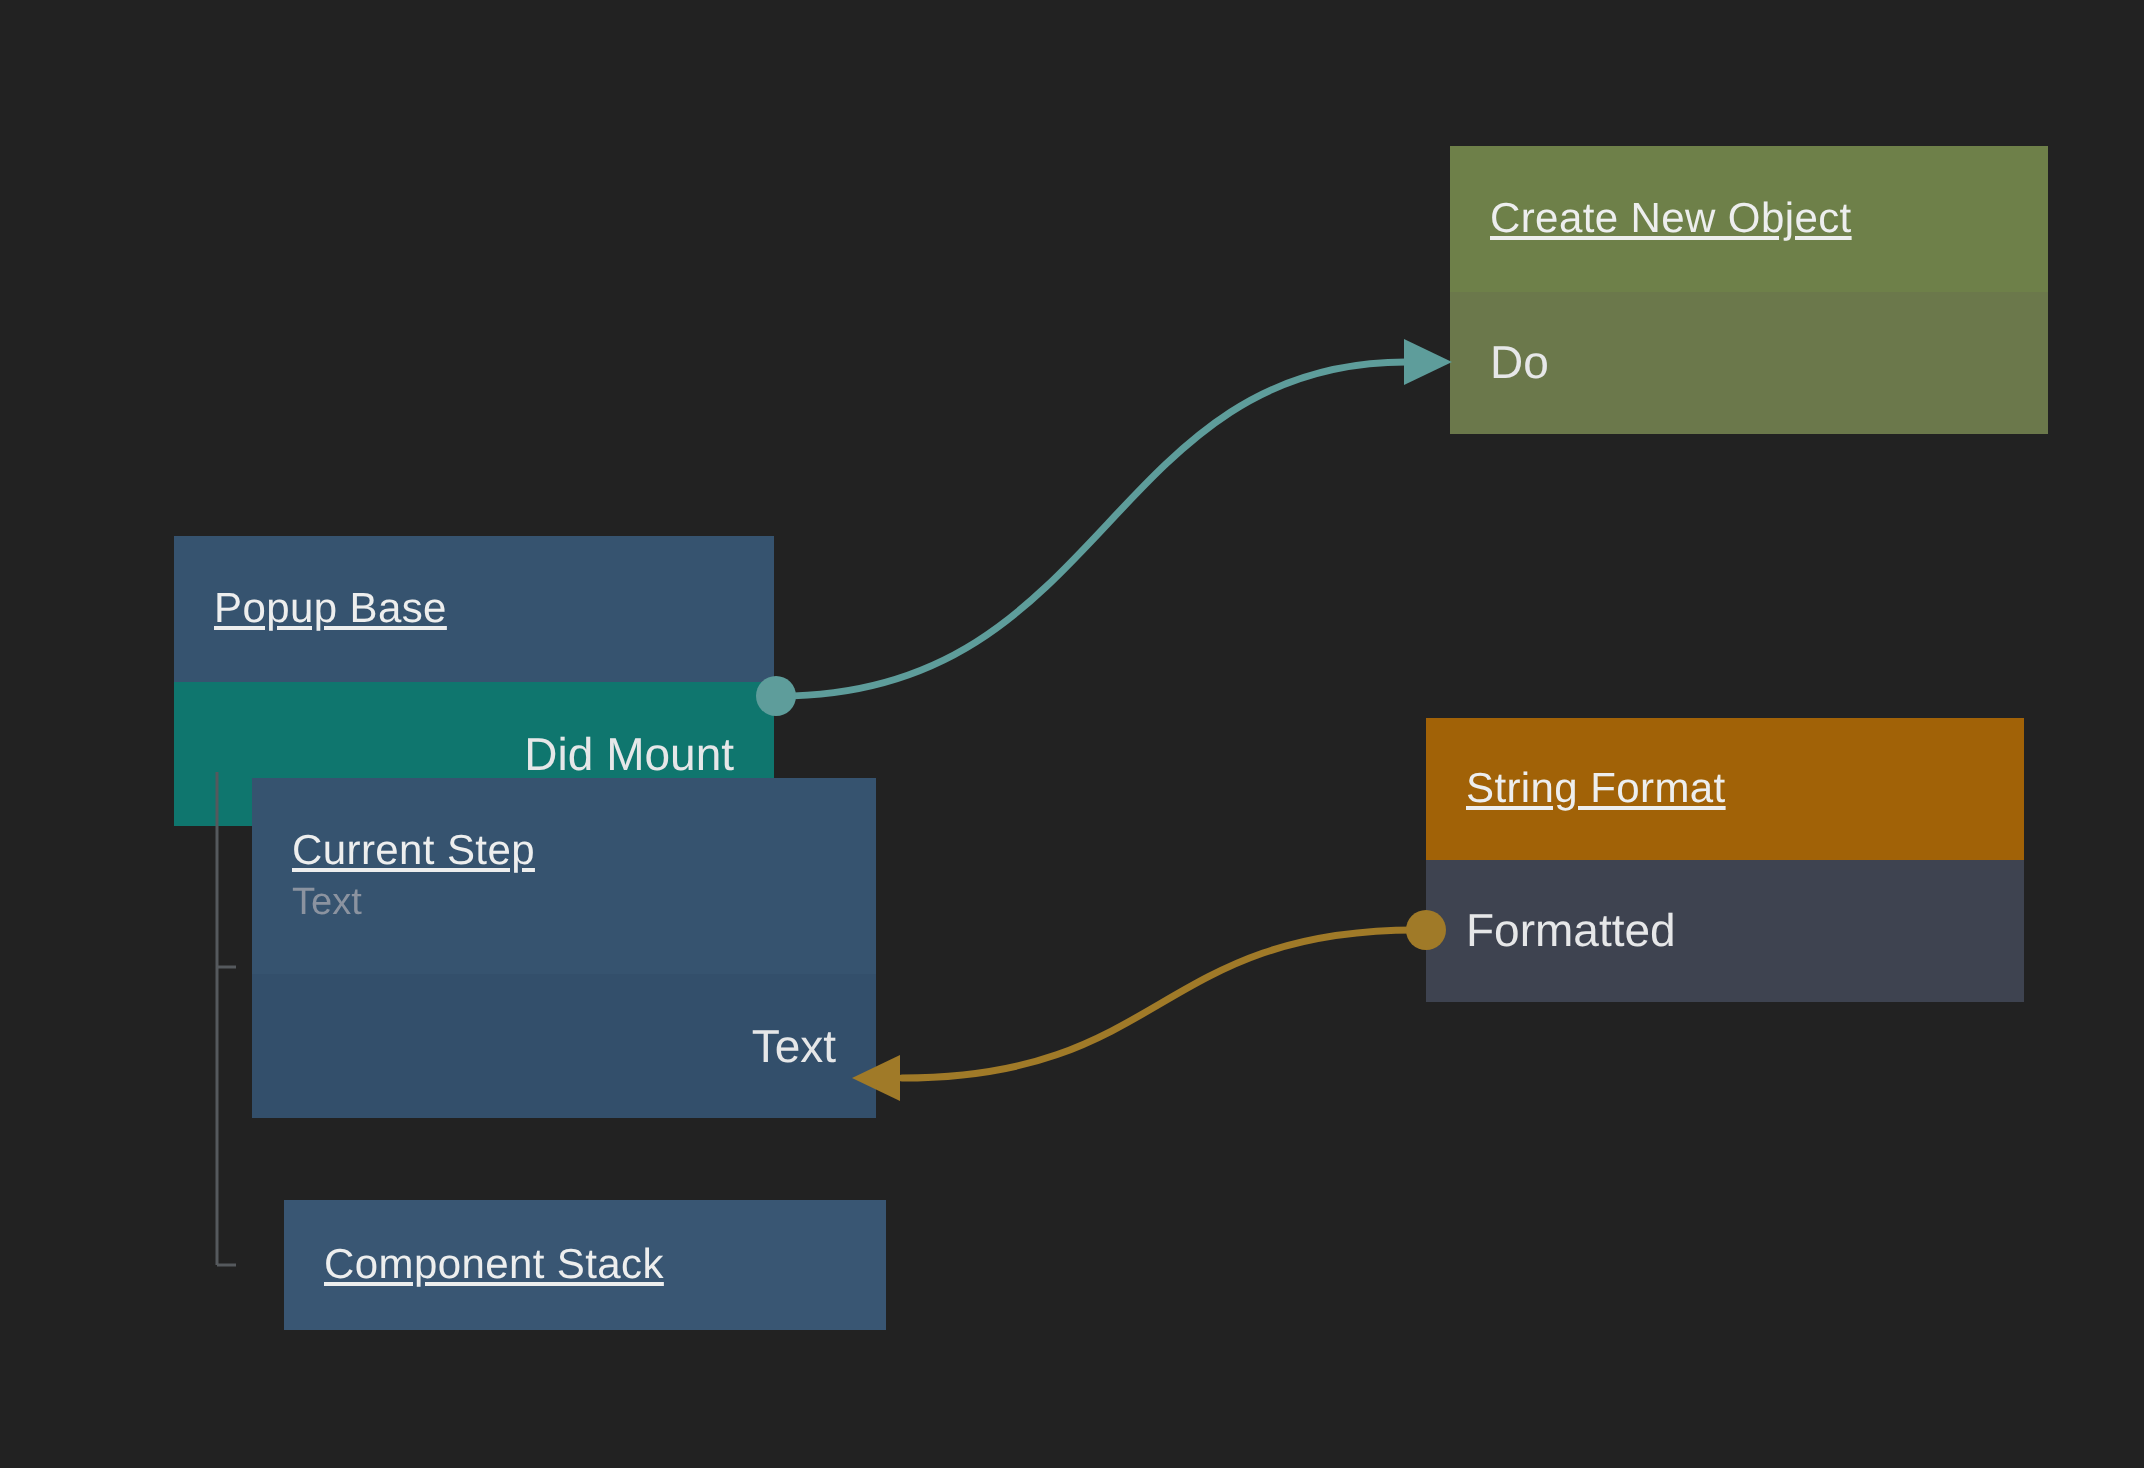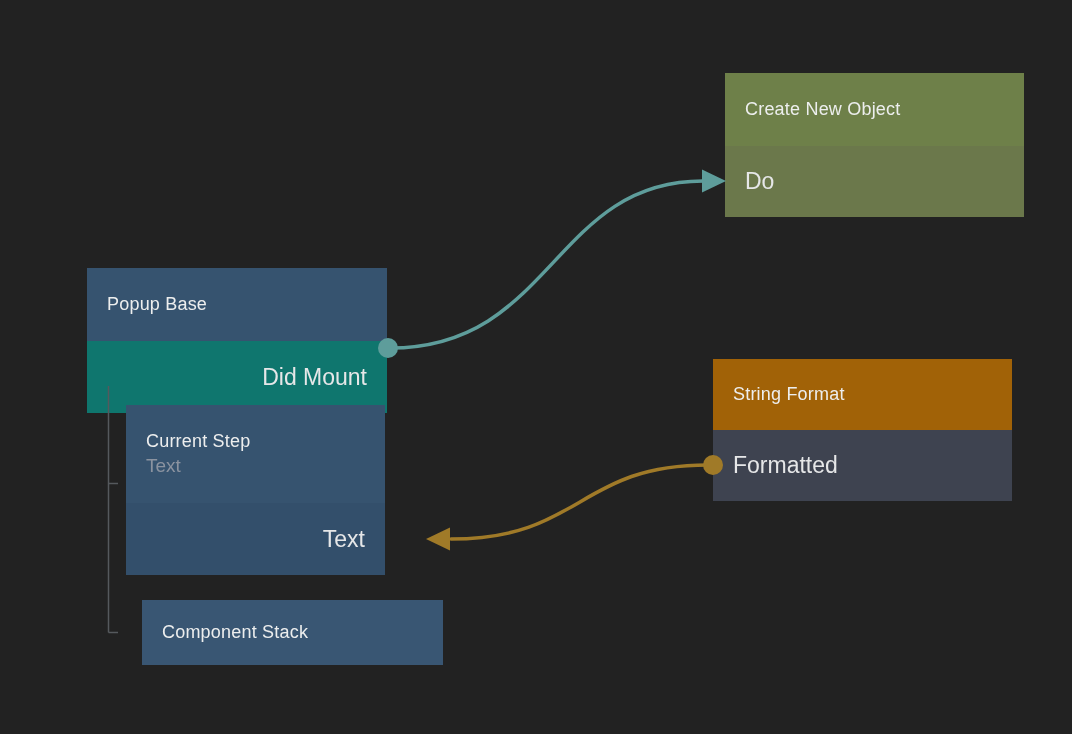--- a/index.html
+++ b/index.html
@@ -4,39 +4,39 @@
 <style>
   * { margin:0; padding:0; box-sizing:border-box; }
   html,body { width:1072px; height:734px; overflow:hidden; }
   body { font-family:"Liberation Sans", sans-serif; background:#222222; }
 
   .canvas { position:relative; width:1072px; height:734px; background:#222222; }
 
   .node { position:absolute; z-index:1; }
   .node-header { display:flex; flex-direction:column; justify-content:center; padding:0 20px; }
   .node-body   { display:flex; align-items:center; padding:0 20px; }
-  .node-title  { font-size:18px; color:#edeeee; letter-spacing:0.2px; white-space:nowrap; }
+  .node-title  { font-size:21px; color:#edeeee; letter-spacing:0.2px; white-space:nowrap;text-decoration:underline; }
   .node-subtitle { font-size:19px; color:#8b93a0; margin-top:3px; }
   .port-label  { font-size:23px; color:#e6e7e8; white-space:nowrap; }
   .align-right { justify-content:flex-end; }
 
   
   #node-create-new-object { left:725px; top:73px;  width:299px; }
   #node-create-new-object .node-header { height:73px; }
   #node-create-new-object .node-body   { height:71px; }
 
   #node-popup-base { left:87px; top:240px; width:300px; }
   #node-popup-base .node-header { height:73px;margin-top:28px; }
   #node-popup-base .node-body   { height:72px; }
 
   #node-string-format { left:713px; top:359px; width:299px; }
   #node-string-format .node-header { height:71px; }
   #node-string-format .node-body   { height:71px; }
 
-  #node-current-step { left:126px; top:405px; width:259px; }
+  #node-current-step { left:126px; top:389px; width:312px; }
   #node-current-step .node-header { height:98px; }
   #node-current-step .node-body   { height:72px; }
 
   #node-component-stack { left:142px; top:600px; width:301px; }
   #node-component-stack .node-header { height:65px; }
 
   svg.overlay { position:absolute; left:0; top:0; z-index:2; pointer-events:none; }
 </style>
 </head>
 <body>

